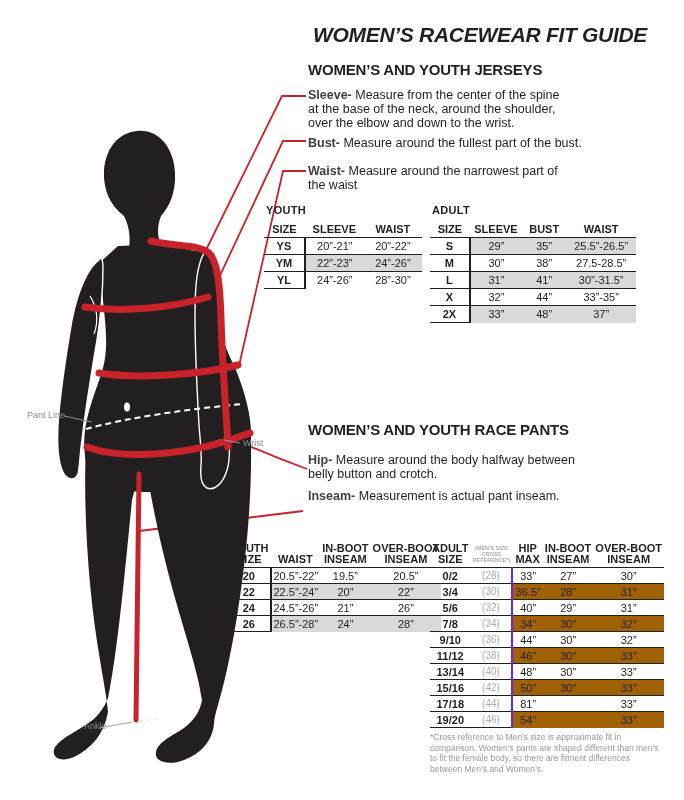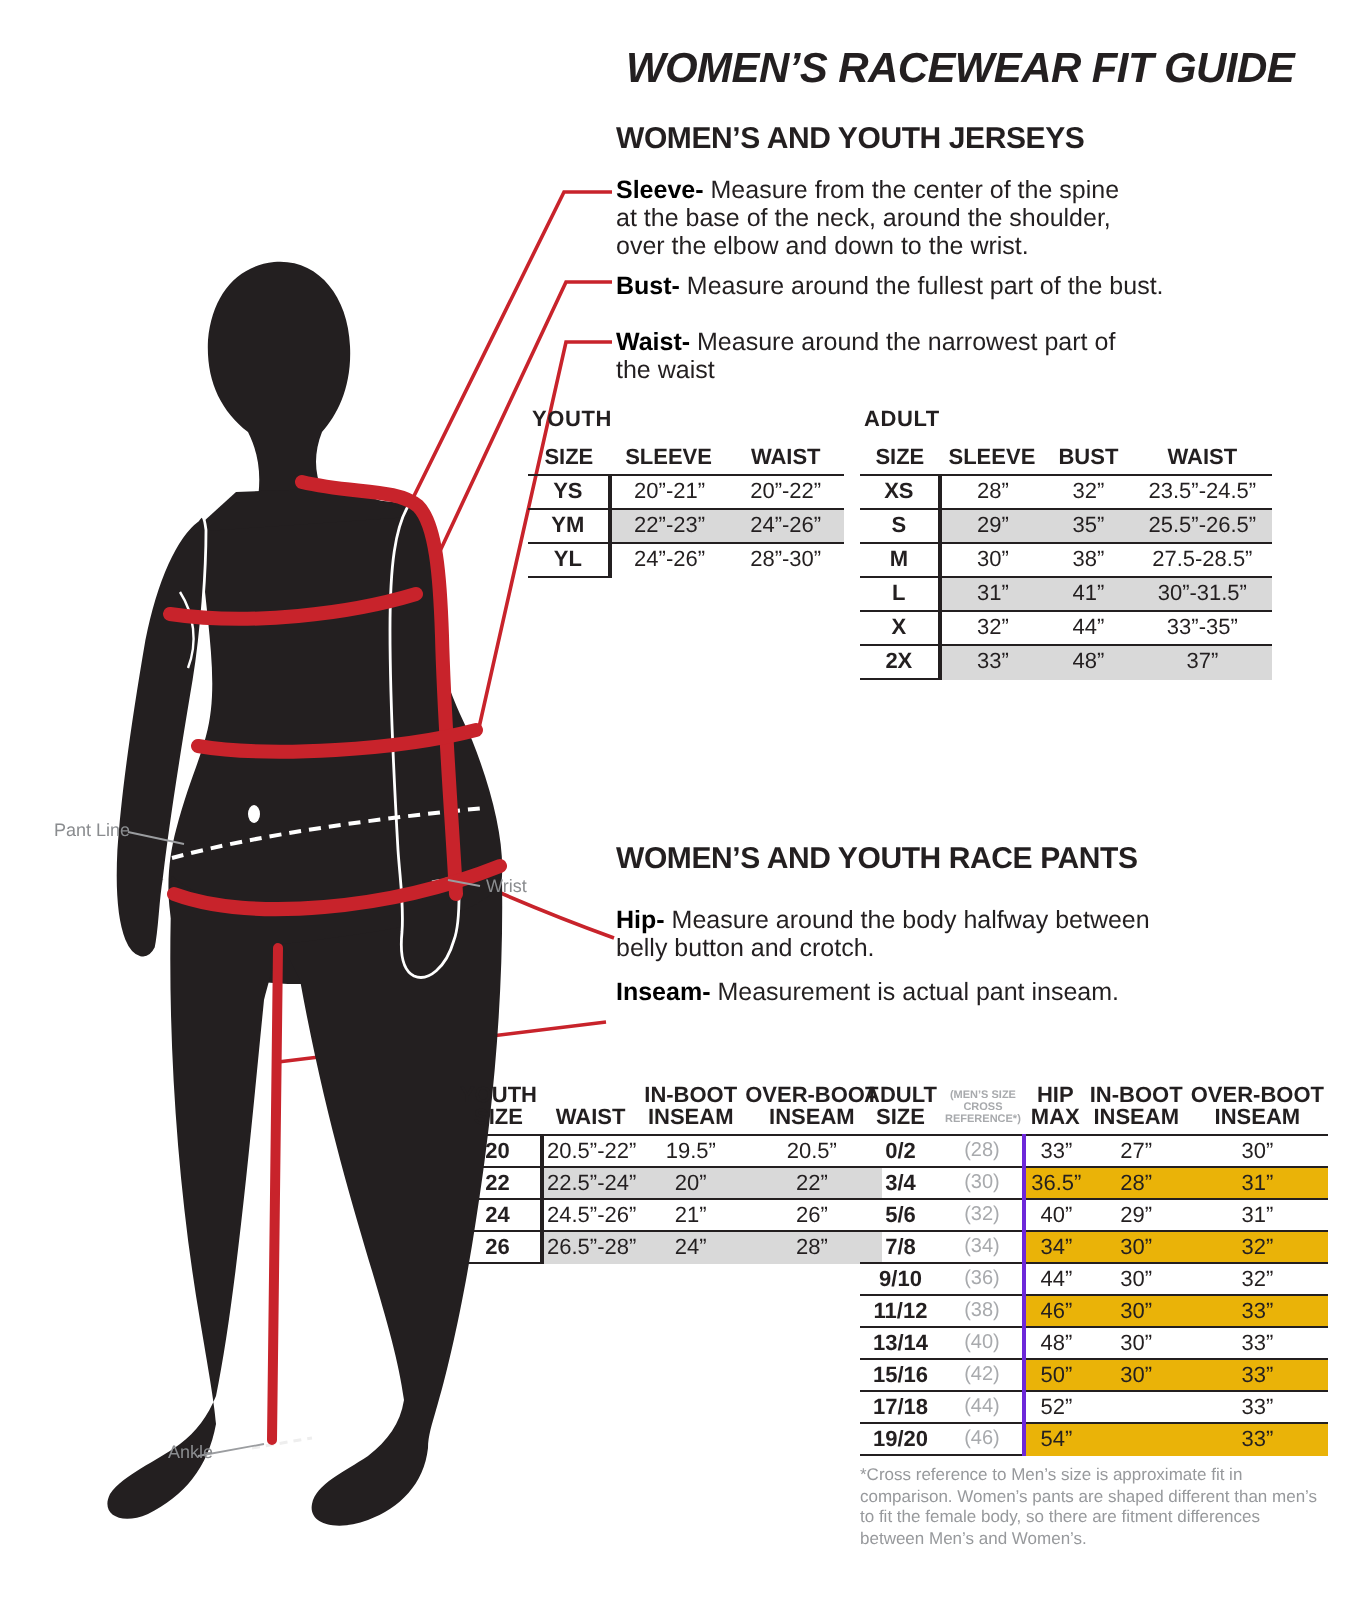--- a/index.html
+++ b/index.html
@@ -4,41 +4,41 @@
 <style>
   html,body { margin:0; padding:0; background:#fff; }
   .page {
     position:relative; width:684px; height:800px; background:#fff;
     font-family:"Liberation Sans", sans-serif; color:#231f20; overflow:hidden;
   }
   .abs { position:absolute; }
   .title { font-size:21px; font-weight:bold; font-style:italic; letter-spacing:-0.3px; white-space:nowrap; }
   .section-heading { font-size:15px; font-weight:bold; letter-spacing:-0.2px; white-space:nowrap; }
   .measure { font-size:12.5px; line-height:14px; }
-  .measure .lbl { color:#000000; font-weight:bold; }
+  .measure .lbl { color:#404040; font-weight:bold; }
   .fig-label { font-size:9px; color:#8a8c8f; }
 
   .tbl-wrap .cap { font-size:11px; font-weight:bold; letter-spacing:0.3px; margin:0 0 3px 2px; }
   table.fit { border-collapse:collapse; table-layout:fixed; }
   table.fit th, table.fit td {
     font-size:11px; padding:0 2px; text-align:center; height:16px;
     border-bottom:1px solid #231f20; overflow:hidden; white-space:nowrap;
   }
   table.fit th { font-weight:bold; vertical-align:bottom; padding-bottom:2px;text-align:center; }
   table.fit th span { display:block; line-height:11px; }
   table.fit td:first-child { font-weight:bold; border-right:2px solid #231f20; }
   table.fit tr:last-child td { border-bottom:none; }
   table.yp td, table.ap td { height:15px; }
   table.ap td:first-child { border-right:none; }
   table.ap td:nth-child(2) { border-right:2px solid #6d28d9; color:#a8aaad; font-size:10px; font-weight:normal; }
   table.ap th.xref { font-size:5.5px; color:#a8aaad; line-height:6px; font-weight:bold; padding-bottom:4px; white-space:normal; }
   table.yj tr.shade td:not(:first-child),
   table.aj tr.shade td:not(:first-child),
   table.yp tr.shade td:not(:first-child) { background:#d9d9d9; }
-  table.ap tr.shade td:nth-child(n+3) { background:#eab308; }
+  table.ap tr.shade td:nth-child(n+3) { background:#a16207; }
   table.yj tr:last-child td:first-child,
   table.aj tr:last-child td:first-child,
   table.yp tr:last-child td:first-child { border-bottom:1px solid #231f20; }
   table.ap tr:last-child td:nth-child(-n+2) { border-bottom:1px solid #231f20; }
   .fn { font-size:9px; color:#97999c; line-height:10.5px; margin-top:4px; }
   .fn.small { font-size:8.5px; }
   svg.fig { position:absolute; left:0; top:0; pointer-events:none; }
 </style>
 </head>
 <body>
@@ -136,26 +136,20 @@
   <div class="abs tbl-wrap" style="left:430px; top:204px; width:206px;">
     <div class="cap">ADULT</div>
     <table class="fit aj">
       <tbody>
           <tr>
         <th style="width:40px;">SIZE</th>
         <th style="width:50px;">SLEEVE</th>
         <th style="width:44px;">BUST</th>
         <th style="width:70px;">WAIST</th>
       </tr>
-      <tr>
-            <td>XS</td>
-            <td>28”</td>
-            <td>32”</td>
-            <td>23.5”-24.5”</td>
-          </tr>
       <tr class="shade">
             <td>S</td>
             <td>29”</td>
             <td>35”</td>
             <td>25.5”-26.5”</td>
           </tr>
       <tr>
             <td>M</td>
             <td>30”</td>
             <td>38”</td>
@@ -313,21 +307,21 @@
       <tr class="shade">
             <td>15/16</td>
             <td>(42)</td>
             <td>50”</td>
             <td>30”</td>
             <td>33”</td>
           </tr>
       <tr>
             <td>17/18</td>
             <td>(44)</td>
-            <td>52”</td>
+            <td>81”</td>
             <td></td>
             <td>33”</td>
           </tr>
       <tr class="shade">
             <td>19/20</td>
             <td>(46)</td>
             <td>54”</td>
             <td></td>
             <td>33”</td>
           </tr>

